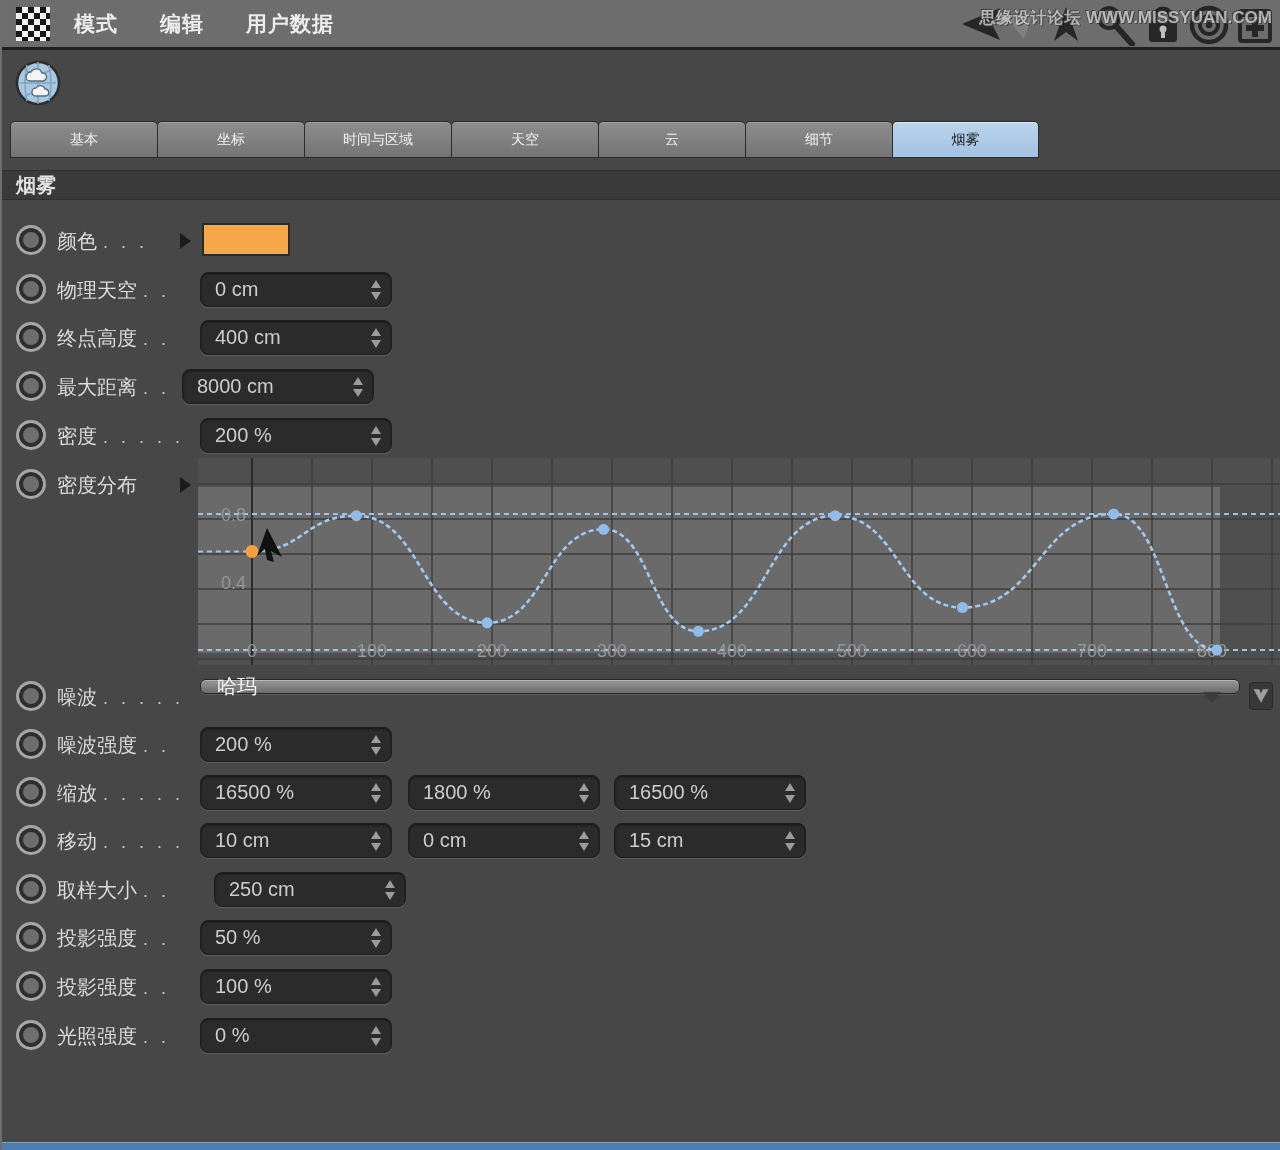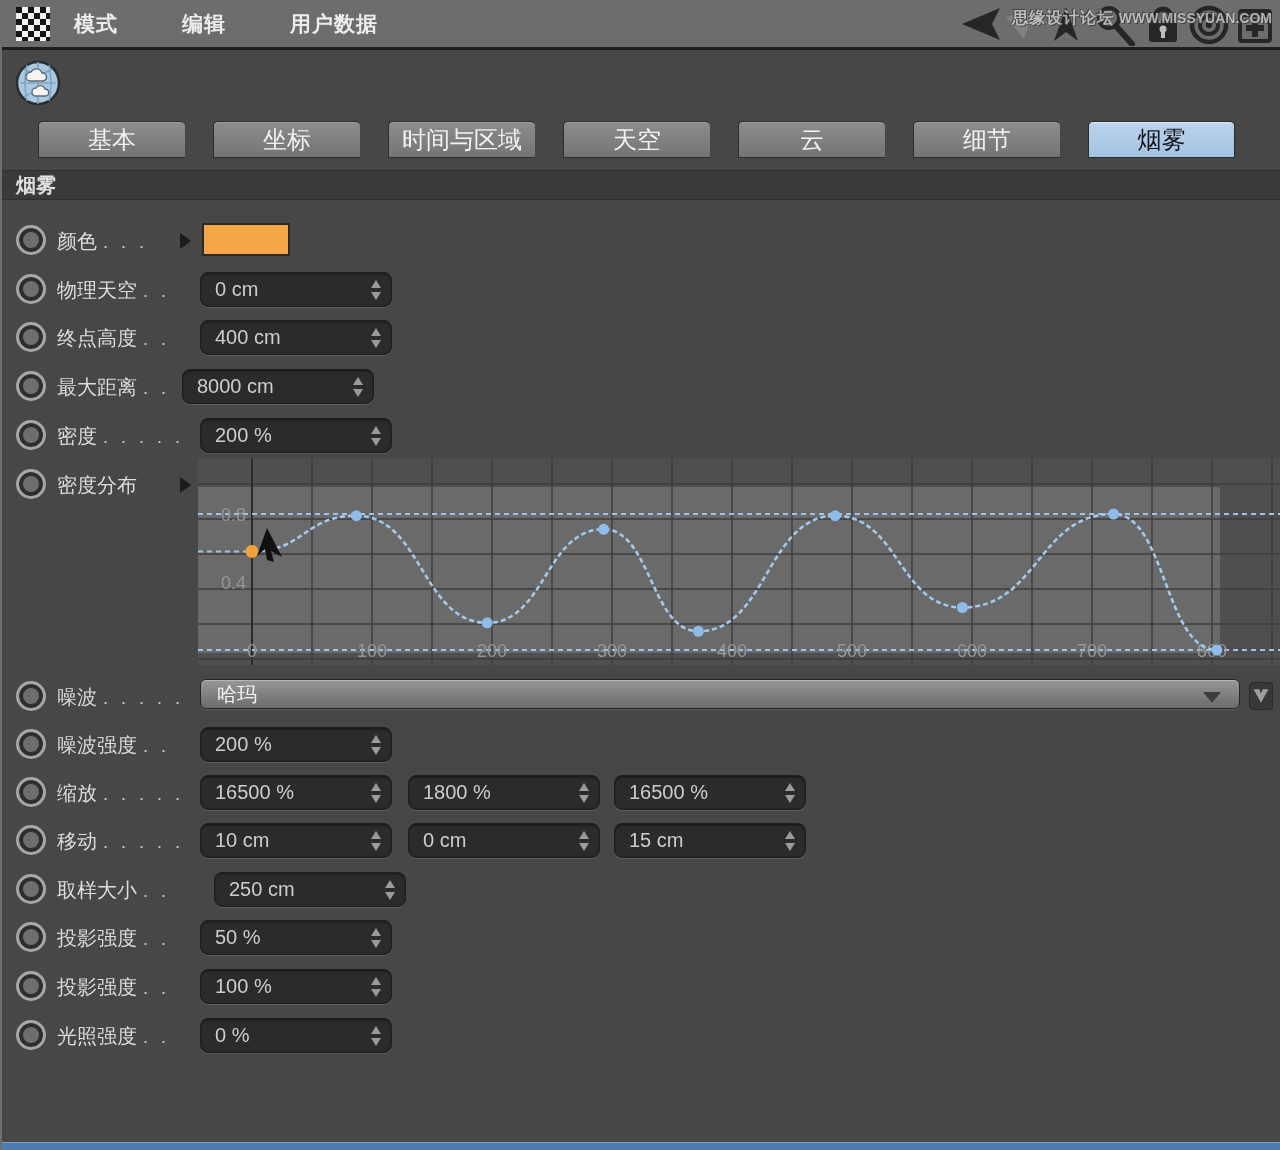--- a/index.html
+++ b/index.html
@@ -9,45 +9,44 @@
     position:relative; width:1280px; height:1150px; overflow:hidden;
     background:#474747; border-left:2px solid #6e6e6e;
   }
   
   #menubar {
     position:absolute; left:0; top:0; width:1280px; height:50px;
     background:#6d6d6d; border-bottom:3px solid #1f1f1f;
     display:flex; align-items:center;
   }
   #hatch-icon { width:34px; height:34px; margin-left:14px; flex:0 0 auto; }
-  #menu-items { display:flex; margin-left:24px; gap:64px; }
+  #menu-items { display:flex; margin-left:24px; gap:42px; }
   .menu-item { color:#ededed; font-size:21px; font-weight:bold; letter-spacing:1px; cursor:default; }
   #menu-right { position:absolute; right:8px; top:4px; display:flex; align-items:center; gap:6px; }
   #menu-right svg { display:block; }
   #watermark {
     position:absolute; right:10px; top:8px; z-index:5; white-space:nowrap;
     color:#cfcfcf; opacity:.8; text-shadow:1px 1px 0 #3a3a3a, -1px -1px 0 #3a3a3a;
     pointer-events:none;
   }
   #watermark .wm1 { font-size:16px; font-weight:bold; letter-spacing:1px; }
-  #watermark .wm2 { font-size:14px; font-weight:bold; }
+  #watermark .wm2 { font-size:17px; font-weight:bold; }
   
   #objheader { position:absolute; left:0; top:53px; width:1280px; height:62px; }
   #obj-icon { position:absolute; left:12px; top:6px; }
   #obj-title { position:absolute; left:66px; top:18px; font-size:22px; color:#e8e8e8; }
   
   #tabs { position:absolute; left:8px; top:121px; height:37px; display:flex; }
   .tab {
     width:147px; height:37px; display:flex; align-items:center; justify-content:center;
     background:linear-gradient(#8d8d8d,#747474);
     border:1px solid #2c2c2c; border-right-width:0;
     border-radius:5px 5px 0 0;
-    color:#f2f2f2; font-size:24px; cursor:default;
+    color:#f2f2f2; font-size:14px; cursor:default;
     box-shadow:inset 0 1px 0 #a0a0a0;
-    margin-left:28px;
   }
   .tab:last-child { border-right-width:1px; }
   .tab.selected {
     background:linear-gradient(#bcd4ec,#a3c2e2);
     color:#141414; box-shadow:inset 0 1px 0 #dce9f6;
   }
   
   #section-strip {
     position:absolute; left:0; top:170px; width:1280px; height:30px;
     background:#3a3a3a; border-top:1px solid #2f2f2f; border-bottom:1px solid #303030;
@@ -77,21 +76,21 @@
   .stepper { position:absolute; right:8px; top:4px; width:14px; height:26px; cursor:pointer; }
   .stepper .up, .stepper .dn { position:absolute; left:2px; width:0; height:0; }
   .stepper .up { top:3px;  border-left:5px solid transparent; border-right:5px solid transparent; border-bottom:8px solid #9b9b9b; }
   .stepper .dn { bottom:3px; border-left:5px solid transparent; border-right:5px solid transparent; border-top:8px solid #9b9b9b; }
   #color-swatch {
     position:absolute; left:200px; top:0; width:88px; height:33px;
     border:2px solid #2a2a2a; cursor:pointer;
   }
   
   #noise-dropdown {
-    position:absolute; left:198px; top:0; width:1040px; height:30px;
+    position:absolute; left:198px; top:0; width:1040px; height:15px;
     background:linear-gradient(#979797,#6c6c6c);
     border:1px solid #262626; border-radius:6px;
     box-shadow:inset 0 1px 0 #b5b5b5, 0 1px 0 #5d5d5d;
     display:flex; align-items:center; cursor:pointer;
   }
   #noise-dropdown .val { margin-left:16px; font-size:20px; color:#f4f4f4; }
   #noise-dropdown .arrow {
     position:absolute; right:18px; top:12px; width:0; height:0;
     border-left:9px solid transparent; border-right:9px solid transparent; border-top:11px solid #3c3c3c;
   }

